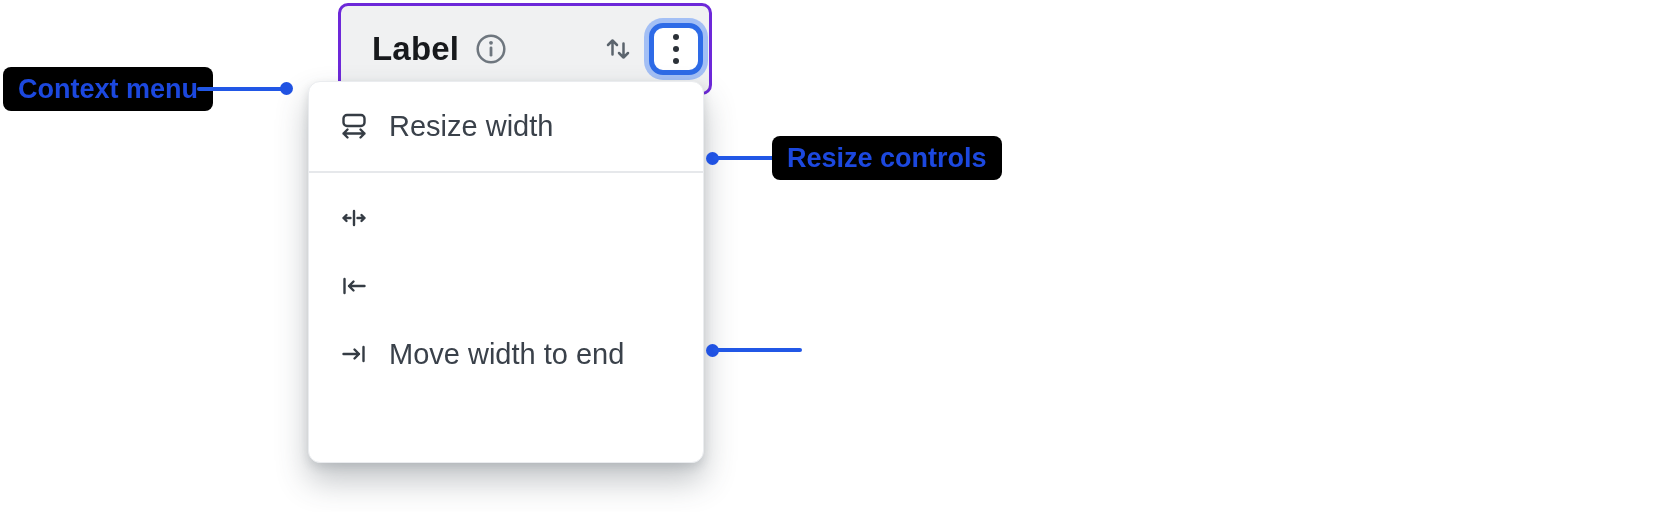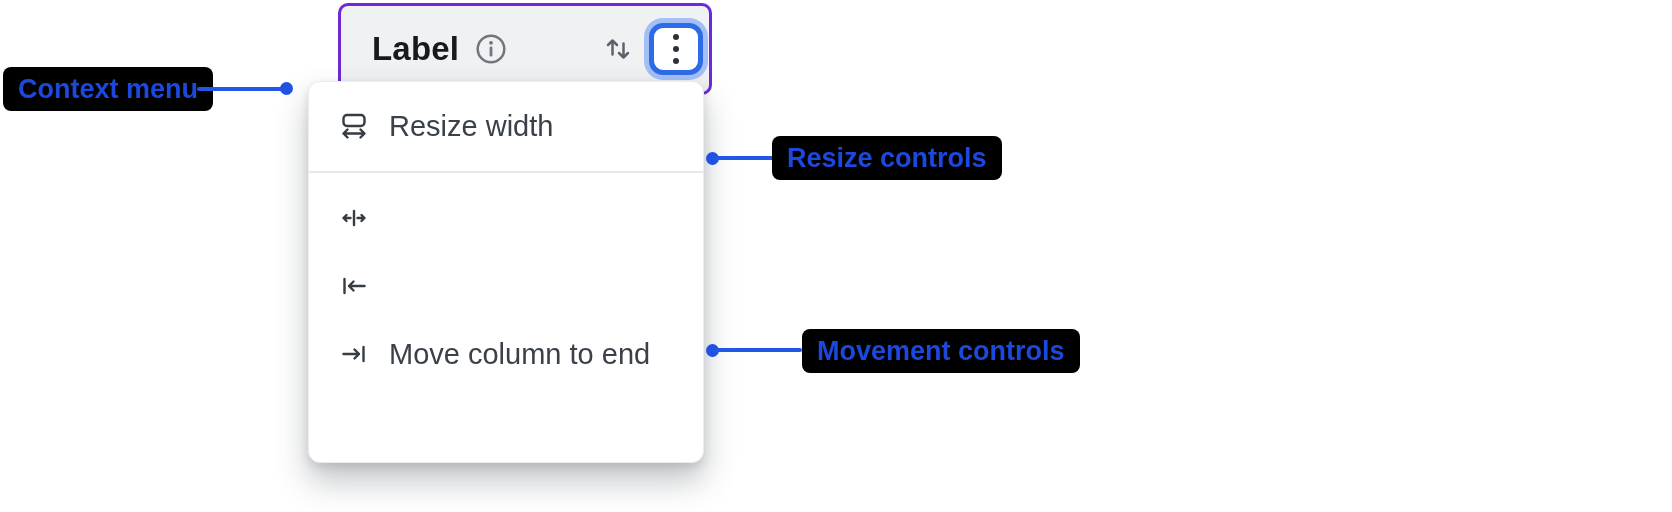--- a/index.html
+++ b/index.html
@@ -108,29 +108,28 @@
         </svg>
       </span>
     </div>
     <div class="menu-item">
       <span class="mi-icon">
         <svg width="30" height="30" viewBox="0 0 30 30" fill="none" stroke="currentColor" stroke-width="2.4" stroke-linecap="round" stroke-linejoin="round">
           <path d="M24.5 8v14"></path>
           <path d="M4.5 15H20 M15.5 10.5L20 15l-4.5 4.5"></path>
         </svg>
       </span>
-      <span class="mi-label">Move column to end</span>
+      <span class="mi-label">Move width to end</span>
     </div>
   </div>
 
   <div class="pill" style="left:3px;top:67px;">Context menu</div>
   <div class="leader" style="left:197px;top:87px;width:86px;"></div>
   <div class="leader-dot" style="left:280px;top:82px;"></div>
 
   <div class="leader-dot" style="left:706px;top:152px;"></div>
   <div class="leader" style="left:713px;top:156px;width:89px;"></div>
   <div class="pill" style="left:772px;top:136px;">Resize controls</div>
 
   <div class="leader-dot" style="left:706px;top:344px;"></div>
   <div class="leader" style="left:713px;top:348px;width:89px;"></div>
-  <div class="pill" style="left:802px;top:329px;">Movement controls</div>
 
 </div>
 
 </body></html>

